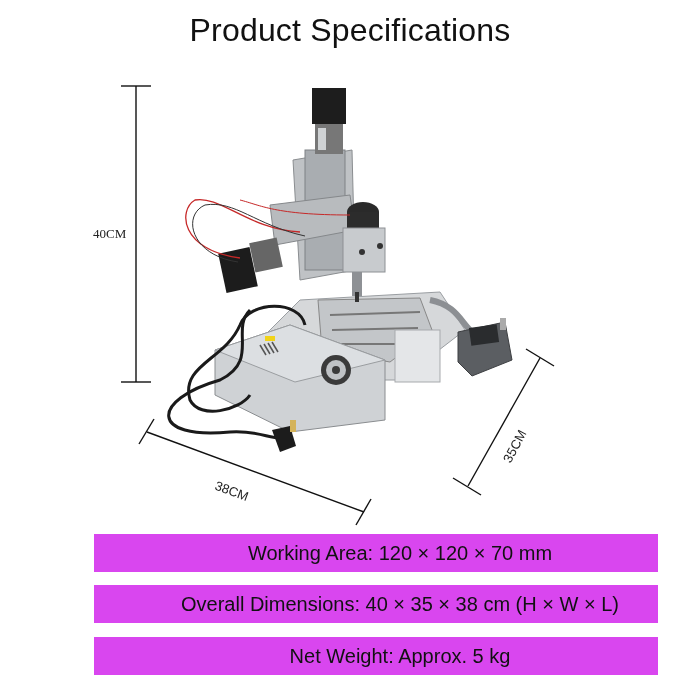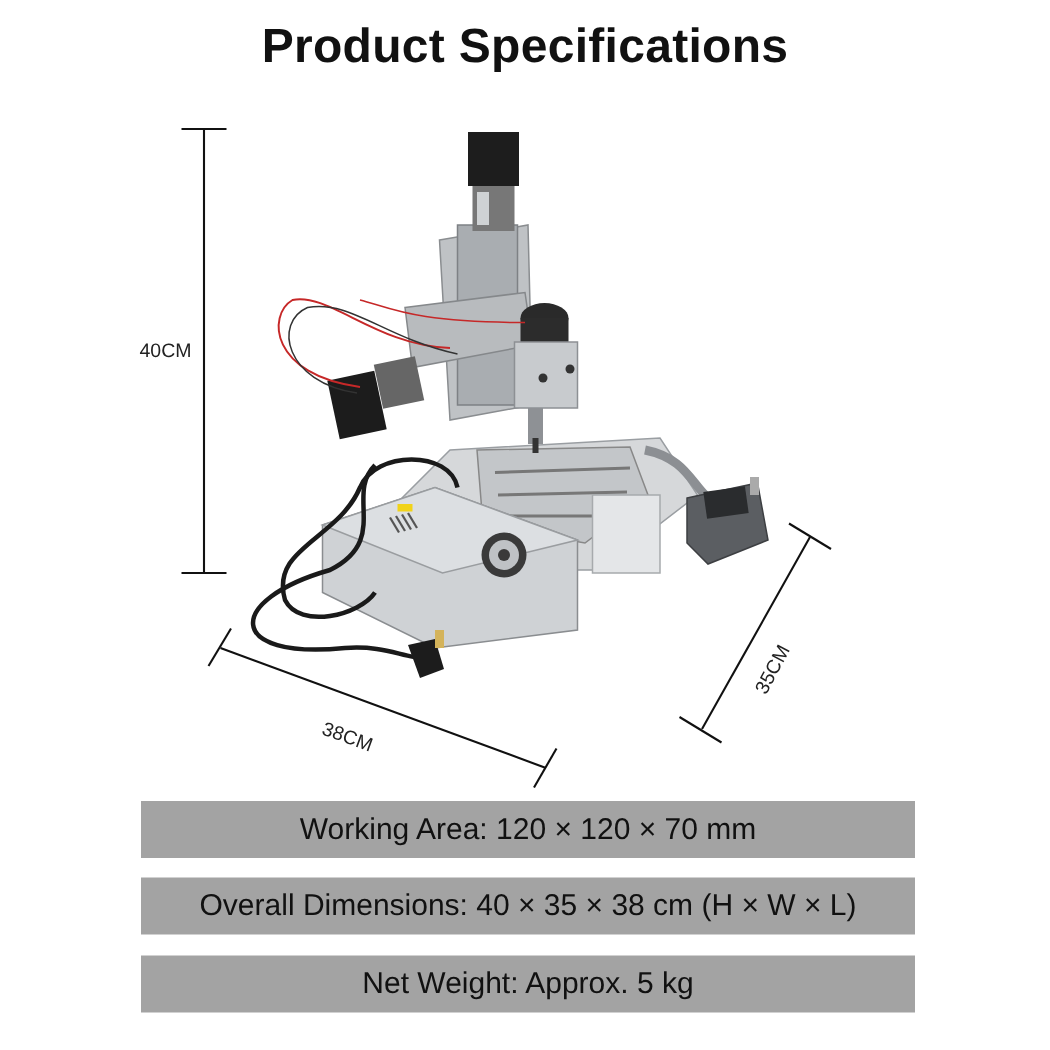--- a/index.html
+++ b/index.html
@@ -1,23 +1,23 @@
 <!DOCTYPE html>
 <html><head>
 <meta charset="utf-8">
 <style>
   html, body { margin:0; padding:0; background:#ffffff; }
   body { width:700px; height:700px; position:relative; overflow:hidden;
          font-family: "Liberation Sans", "DejaVu Sans", sans-serif; color:#111; }
   .title { position:absolute; left:0; top:12px; width:700px; text-align:center;
-           font-size:32px; font-weight:bold; letter-spacing:0.2px; color:#111; }
+           font-size:32px; font-weight:normal; letter-spacing:0.2px; color:#111; }
   .dim-label { position:absolute; font-size:13px; color:#222; white-space:nowrap; }
-  .spec-bar { position:absolute; left:94px; width:516px; height:38px; background:#a3a3a3;
+  .spec-bar { position:absolute; left:94px; width:516px; height:38px; background:#d946ef;
               display:flex; align-items:center; justify-content:center;
-              font-size:20px; color:#111; white-space:nowrap; }
+              font-size:20px; color:#111; white-space:nowrap;padding-left:48px; }
   svg.scene { position:absolute; left:0; top:0; }
 </style>
 </head>
 <body>
 
 <div class="title">Product Specifications</div>
 
 <svg class="scene" width="700" height="700" viewBox="0 0 700 700">
 
   <g stroke="#111" stroke-width="1.4" fill="none">
@@ -92,19 +92,19 @@
         <line x1="272" y1="342" x2="278" y2="352"></line>
     </g>
 
     <path d="M250,310 C230,330 260,360 220,380 C150,400 150,440 230,432 C260,430 270,440 285,438" stroke="#1a1a1a" stroke-width="3" fill="none"></path>
     <path d="M305,325 C300,300 250,300 240,325 C225,360 180,365 190,400 C200,420 240,410 250,395" stroke="#1a1a1a" stroke-width="3" fill="none"></path>
     <polygon points="272,430 290,426 296,446 280,452" fill="#1c1c1c"></polygon>
     <rect x="290" y="420" width="6" height="12" fill="#d4b35a"></rect>
   </g>
 </svg>
 
-<div class="dim-label" style="left:93px; top:226px;">40CM</div>
+<div class="dim-label" style="left:93px; top:226px;font-family:Liberation Serif, serif;">40CM</div>
 <div class="dim-label" style="left:218px; top:478px; transform:rotate(20deg); transform-origin:left top;">38CM</div>
 <div class="dim-label" style="left:500px; top:458px; transform:rotate(-62deg); transform-origin:left top;">35CM</div>
 
 <div class="spec-bar" style="top:534px;">Working Area: 120 × 120 × 70 mm</div>
 <div class="spec-bar" style="top:585px;">Overall Dimensions: 40 × 35 × 38 cm (H × W × L)</div>
 <div class="spec-bar" style="top:637px;">Net Weight: Approx. 5 kg</div>
 
 </body></html>

